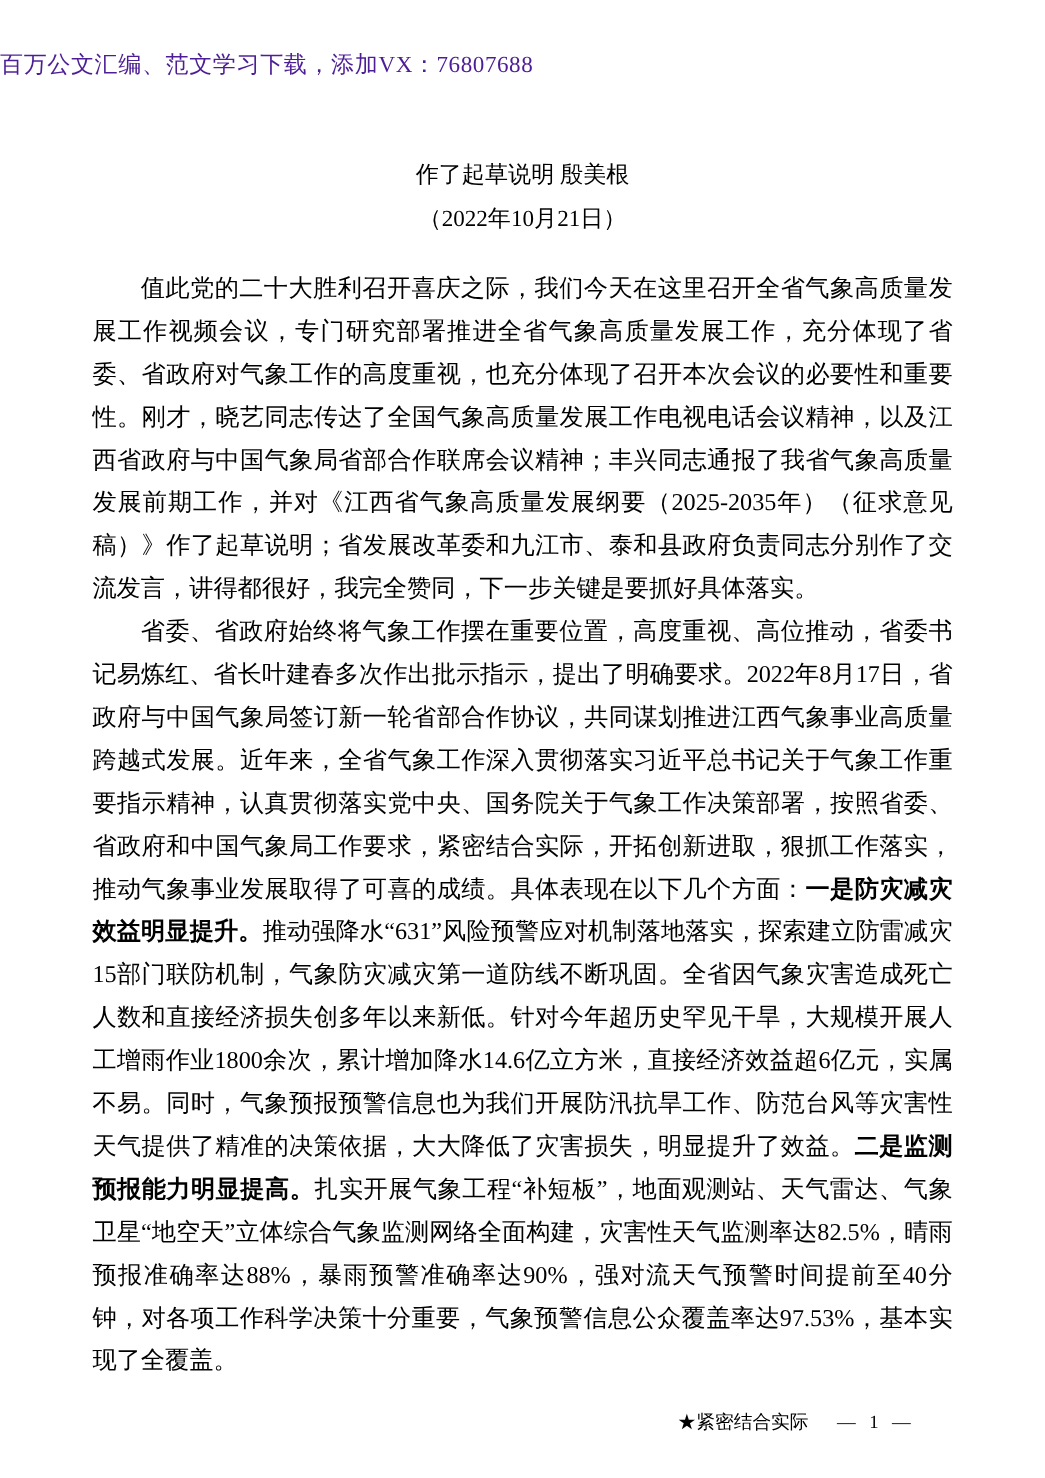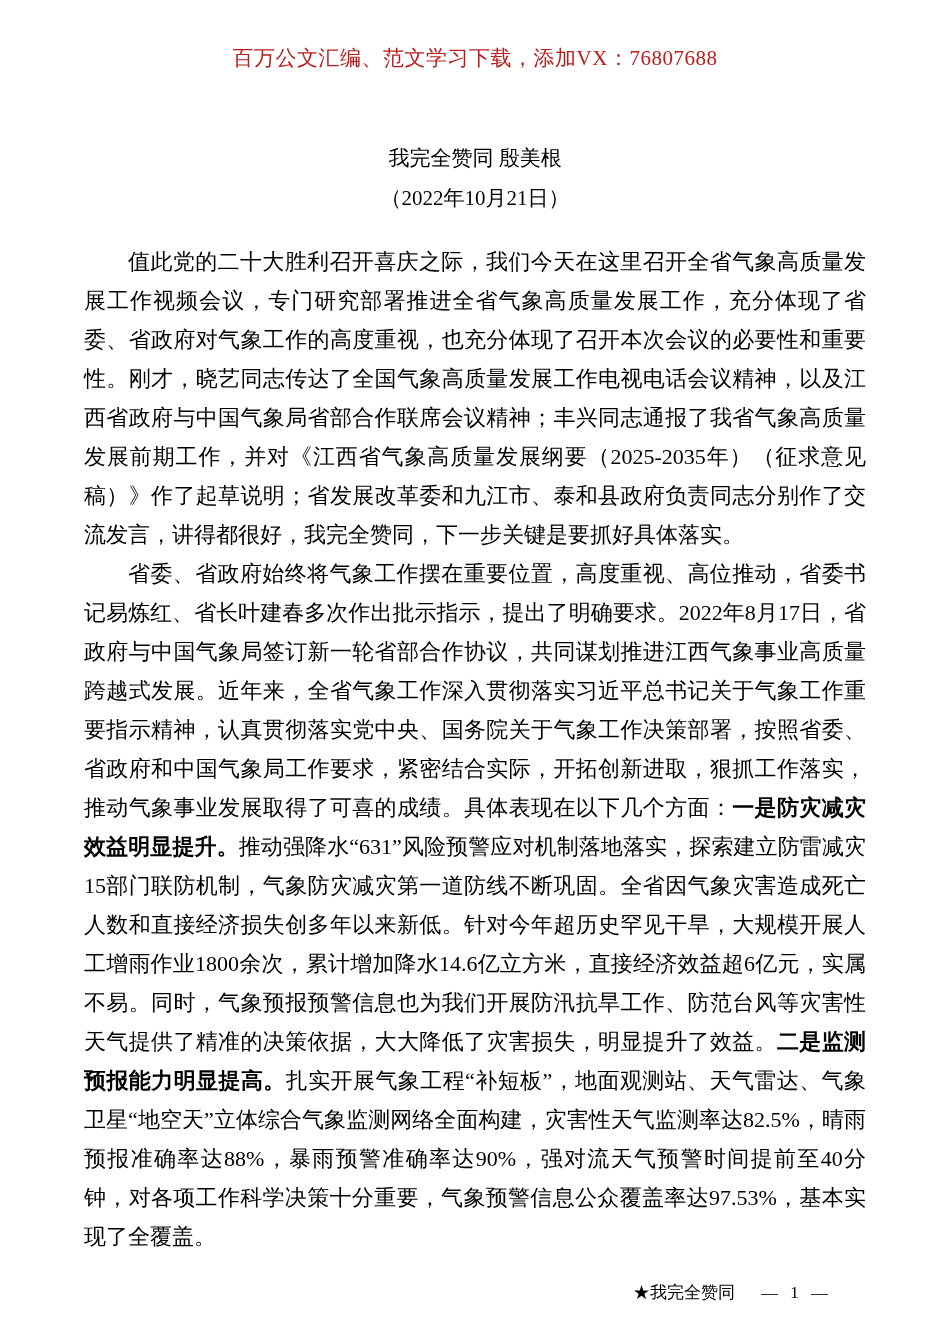--- a/index.html
+++ b/index.html
@@ -12,22 +12,22 @@
     background: #ffffff;
     color: #000000;
     font-family: "Liberation Serif", serif;
     overflow: hidden;
   }
   .notice {
     position: absolute;
     top: 44px;
     left: 0;
     width: 100%;
-    text-align: center;
-    color: #b91c1c;
+    text-align: left;
+    color: #4c1d95;
     font-size: 21px;
     letter-spacing: 0.5px;
   }
   .doc-title {
     position: absolute;
     top: 100px;
     left: 0;
     width: 100%;
     text-align: center;
     font-size: 23px;
@@ -83,26 +83,26 @@
   }
 </style>
 </head>
 <body>
 
 <div class="page">
 
   <div class="notice">百万公文汇编、范文学习下载，添加VX：76807688</div>
 
 
-  <div class="doc-author">我完全赞同 殷美根</div>
+  <div class="doc-author">作了起草说明 殷美根</div>
 
   <div class="doc-date">（2022年10月21日）</div>
 
   <div class="doc-body">
       <p class="para"><span>值此党的二十大胜利召开喜庆之际，我们今天在这里召开全省气象高质量发展工作视频会议，专门研究部署推进全省气象高质量发展工作，充分体现了省委、省政府对气象工作的高度重视，也充分体现了召开本次会议的必要性和重要性。刚才，晓艺同志传达了全国气象高质量发展工作电视电话会议精神，以及江西省政府与中国气象局省部合作联席会议精神；丰兴同志通报了我省气象高质量发展前期工作，并对《江西省气象高质量发展纲要（2025-2035年）（征求意见稿）》作了起草说明；省发展改革委和九江市、泰和县政府负责同志分别作了交流发言，讲得都很好，我完全赞同，下一步关键是要抓好具体落实。</span></p>
       <p class="para"><span>省委、省政府始终将气象工作摆在重要位置，高度重视、高位推动，省委书记易炼红、省长叶建春多次作出批示指示，提出了明确要求。2022年8月17日，省政府与中国气象局签订新一轮省部合作协议，共同谋划推进江西气象事业高质量跨越式发展。近年来，全省气象工作深入贯彻落实习近平总书记关于气象工作重要指示精神，认真贯彻落实党中央、国务院关于气象工作决策部署，按照省委、省政府和中国气象局工作要求，紧密结合实际，开拓创新进取，狠抓工作落实，推动气象事业发展取得了可喜的成绩。具体表现在以下几个方面：</span><span class="bold">一是防灾减灾效益明显提升。</span><span>推动强降水“631”风险预警应对机制落地落实，探索建立防雷减灾15部门联防机制，气象防灾减灾第一道防线不断巩固。全省因气象灾害造成死亡人数和直接经济损失创多年以来新低。针对今年超历史罕见干旱，大规模开展人工增雨作业1800余次，累计增加降水14.6亿立方米，直接经济效益超6亿元，实属不易。同时，气象预报预警信息也为我们开展防汛抗旱工作、防范台风等灾害性天气提供了精准的决策依据，大大降低了灾害损失，明显提升了效益。</span><span class="bold">二是监测预报能力明显提高。</span><span>扎实开展气象工程“补短板”，地面观测站、天气雷达、气象卫星“地空天”立体综合气象监测网络全面构建，灾害性天气监测率达82.5%，晴雨预报准确率达88%，暴雨预警准确率达90%，强对流天气预警时间提前至40分钟，对各项工作科学决策十分重要，气象预警信息公众覆盖率达97.53%，基本实现了全覆盖。</span></p>
     </div>
 
   <div class="footer">
-    <span class="src">★我完全赞同</span><span class="pageno">— 1 —</span>
+    <span class="src">★紧密结合实际</span><span class="pageno">— 1 —</span>
   </div>
 
 </div>
 
 </body></html>

